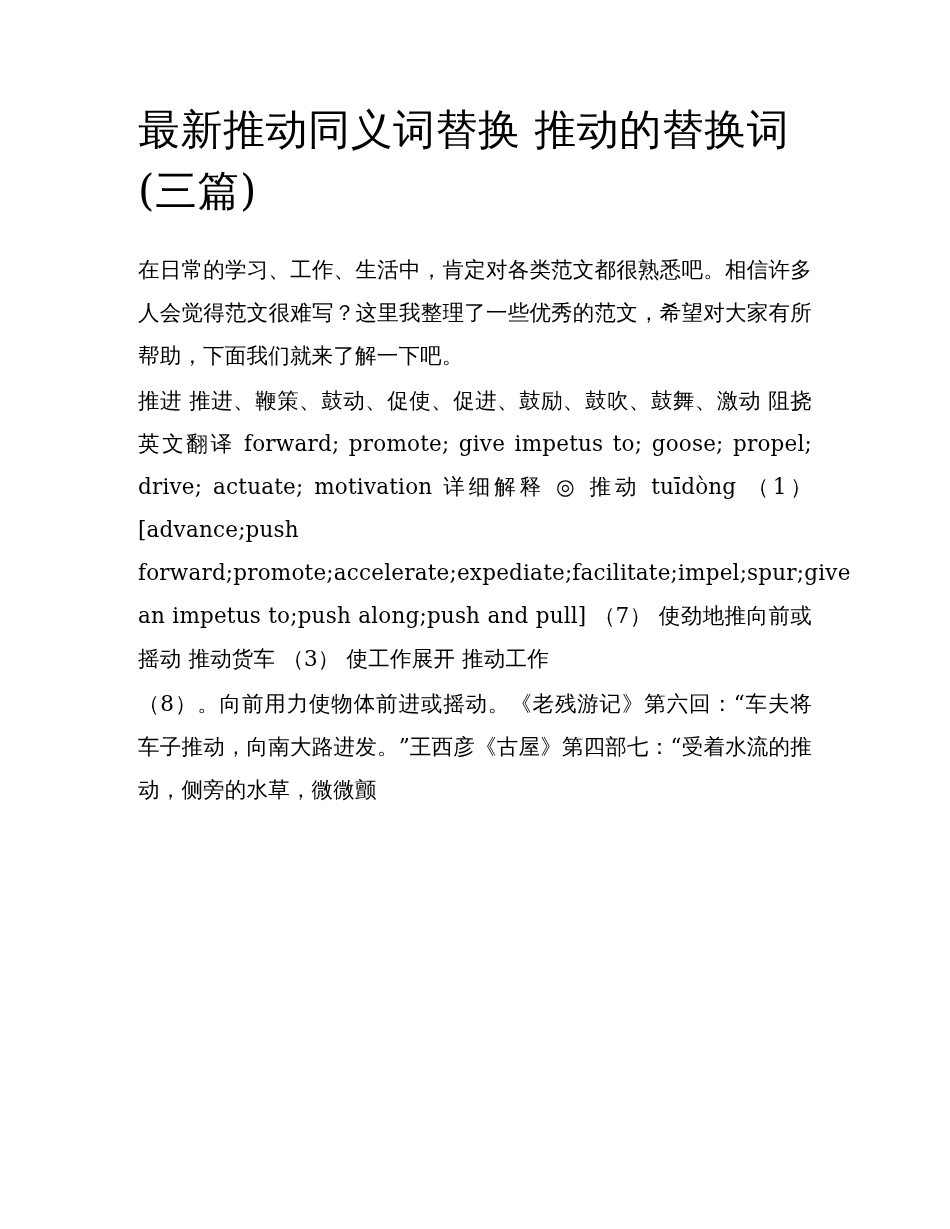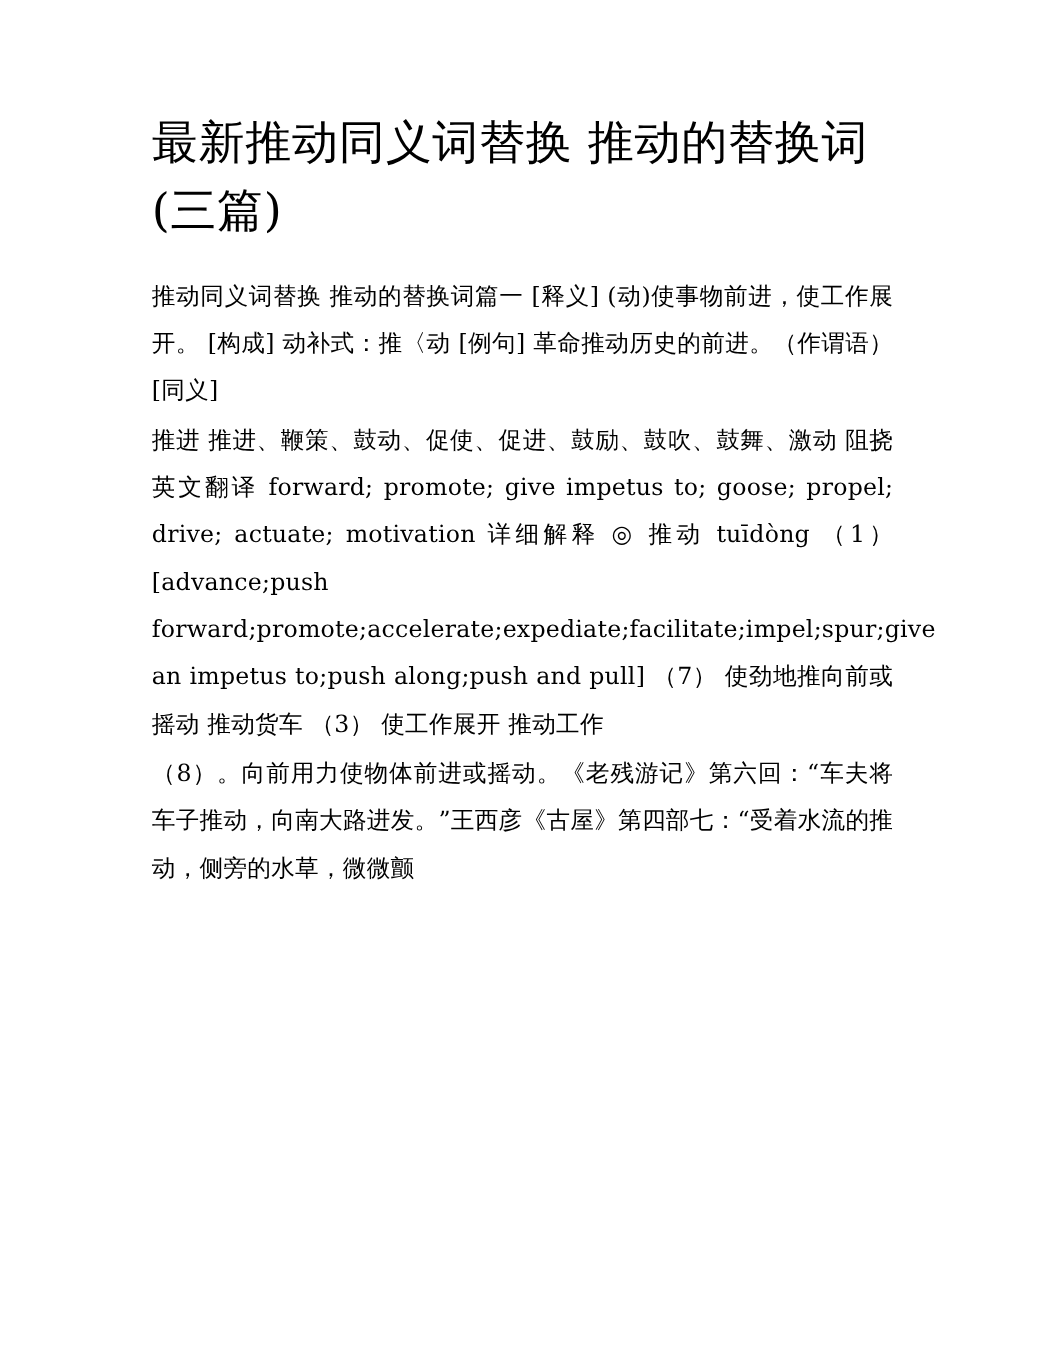--- a/index.html
+++ b/index.html
@@ -38,16 +38,16 @@
     margin: 0 0 2px 0;
     color: #000;
     letter-spacing: 0.2px;
   }
 </style>
 </head>
 <body>
 
 <div class="page">
   <h1 class="doc-title">最新推动同义词替换 推动的替换词(三篇)</h1>
-  <p class="para">推动同义词替换 推动的替换词篇一 [释义] (动)使事物前进，使工作展开。 [构成] 动补式：推〈动 [例句] 革命推动历史的前进。（作谓语） [同义]</p>
+  <p class="para">在日常的学习、工作、生活中，肯定对各类范文都很熟悉吧。相信许多人会觉得范文很难写？这里我整理了一些优秀的范文，希望对大家有所帮助，下面我们就来了解一下吧。</p>
   <p class="para">推进 推进、鞭策、鼓动、促使、促进、鼓励、鼓吹、鼓舞、激动 阻挠 英文翻译 forward; promote; give impetus to; goose; propel; drive; actuate; motivation 详细解释 ◎ 推动 tuīdòng （1） [advance;push forward;promote;accelerate;expediate;facilitate;impel;spur;give an impetus to;push along;push and pull] （7） 使劲地推向前或摇动 推动货车 （3） 使工作展开 推动工作</p>
   <p class="para">（8）。向前用力使物体前进或摇动。《老残游记》第六回：“车夫将车子推动，向南大路进发。”王西彦《古屋》第四部七：“受着水流的推动，侧旁的水草，微微颤</p>
 </div>
 
 </body></html>

